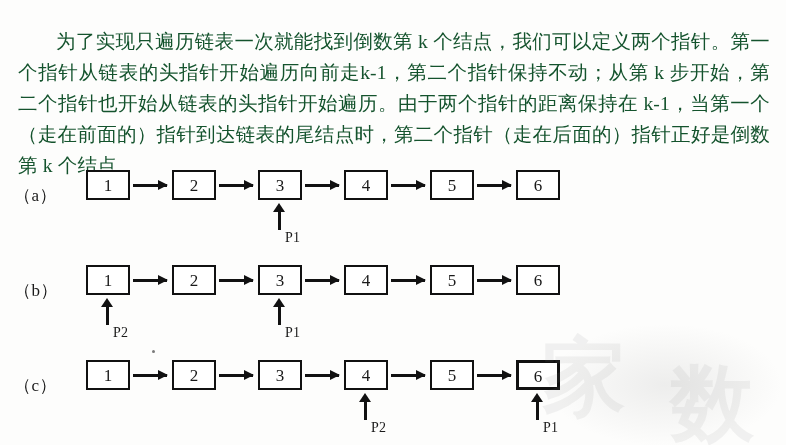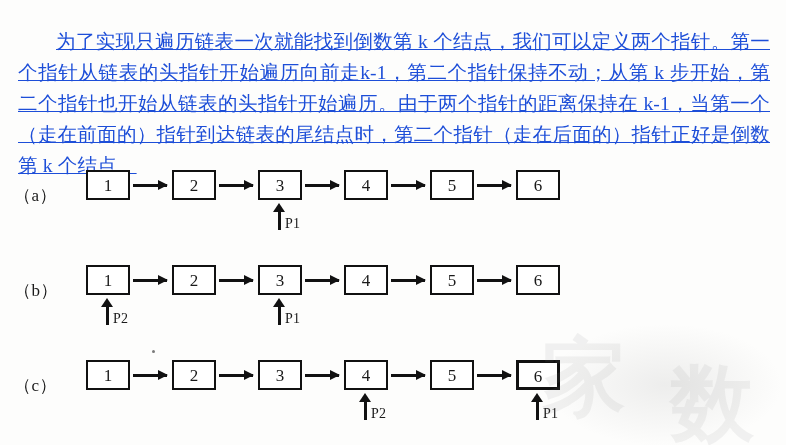--- a/index.html
+++ b/index.html
@@ -22,22 +22,21 @@
     position: absolute;
     left: 18px;
     top: 6px;
     width: 752px;
     font-size: 19.5px;
     line-height: 31px;
     text-align: justify;
     text-justify: inter-character;
     text-indent: 38px;
     letter-spacing: 0.2px;
-    color: #1d4ed8;
-    text-decoration: underline;
+    color: #14532d;
   }
 
   
   .diagram {
     position: absolute;
     left: 0;
     width: 786px;
     height: 80px;
   }
   .row-label {
@@ -108,21 +107,21 @@
     top: -1px;
     width: 0;
     height: 0;
     border-bottom: 9px solid #111;
     border-left: 6px solid transparent;
     border-right: 6px solid transparent;
   }
   .ptr .plabel {
     position: absolute;
     left: 14px;
-    top: 12px;
+    top: 26px;
     font-size: 14px;
     font-family: "Liberation Serif", serif;
     letter-spacing: 0.3px;
   }
 
   
   .speck {
     position: absolute;
     width: 3px;
     height: 3px;

